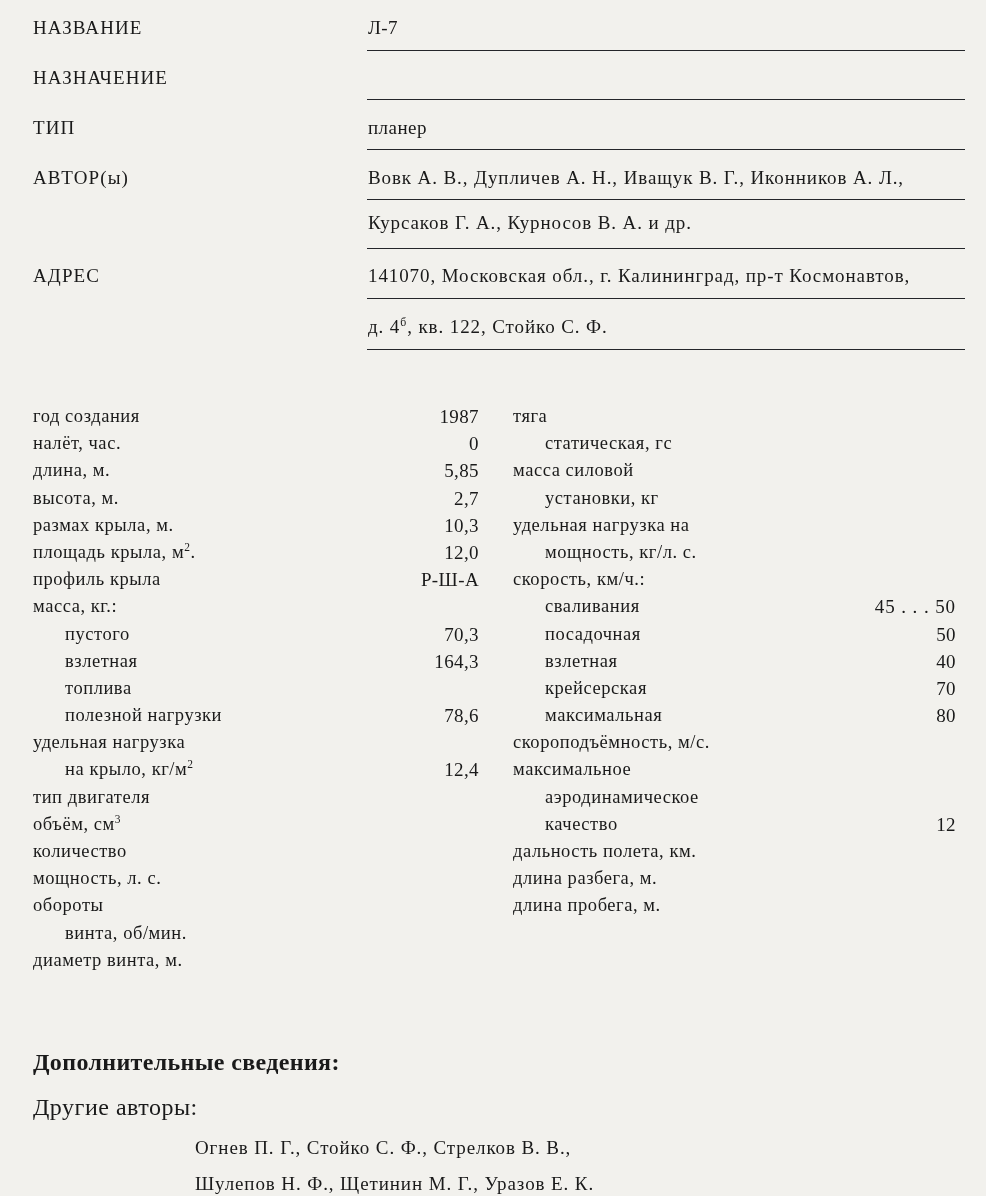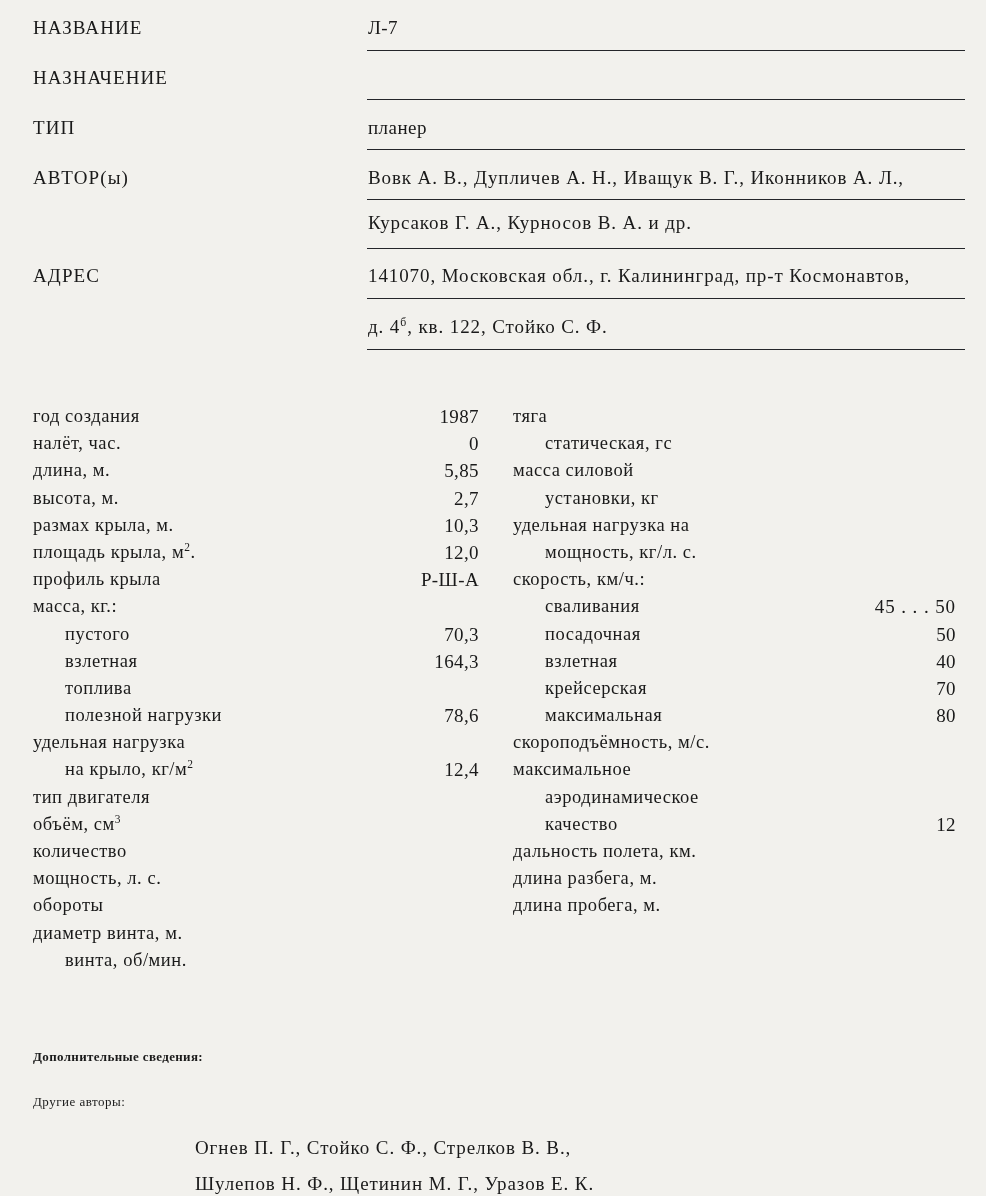--- a/index.html
+++ b/index.html
@@ -105,21 +105,21 @@
   
   .footer {
     position: absolute;
     left: 0;
     top: 1049px;
     width: 986px;
   }
   .foot-line {
     position: absolute;
     left: 33px;
-    font-size: 13px;
+    font-size: 24px;
     letter-spacing: 0.5px;
     white-space: nowrap;
   }
   .foot-line.bold {
     font-weight: bold;
     letter-spacing: 0.35px;
   }
   .foot-auth {
     position: absolute;
     left: 195px;
@@ -171,22 +171,22 @@
         <div class="srow ind1"><span class="k">взлетная</span><span class="v">164,3</span></div>
         <div class="srow ind1"><span class="k">топлива</span></div>
         <div class="srow ind1"><span class="k">полезной нагрузки</span><span class="v">78,6</span></div>
         <div class="srow"><span class="k">удельная нагрузка</span></div>
         <div class="srow ind1"><span class="k">на крыло, кг/м<sup class="unit">2</sup></span><span class="v">12,4</span></div>
         <div class="srow"><span class="k">тип двигателя</span></div>
         <div class="srow"><span class="k">объём, см<sup class="unit">3</sup></span></div>
         <div class="srow"><span class="k">количество</span></div>
         <div class="srow"><span class="k">мощность, л. с.</span></div>
         <div class="srow"><span class="k">обороты</span></div>
+        <div class="srow ind1"><span class="k">винта, об/мин.</span></div>
         <div class="srow"><span class="k">диаметр винта, м.</span></div>
-        <div class="srow ind1"><span class="k">винта, об/мин.</span></div>
       </div>
     <div class="col col-right" id="specs-right-slot">
         <div class="srow"><span class="k">тяга</span></div>
         <div class="srow ind1"><span class="k">статическая, гс</span></div>
         <div class="srow"><span class="k">масса силовой</span></div>
         <div class="srow ind1"><span class="k">установки, кг</span></div>
         <div class="srow"><span class="k">удельная нагрузка на</span></div>
         <div class="srow ind1"><span class="k">мощность, кг/л. с.</span></div>
         <div class="srow"><span class="k">скорость, км/ч.:</span></div>
         <div class="srow ind1"><span class="k">сваливания</span><span class="v range">45 . . . 50</span></div>

